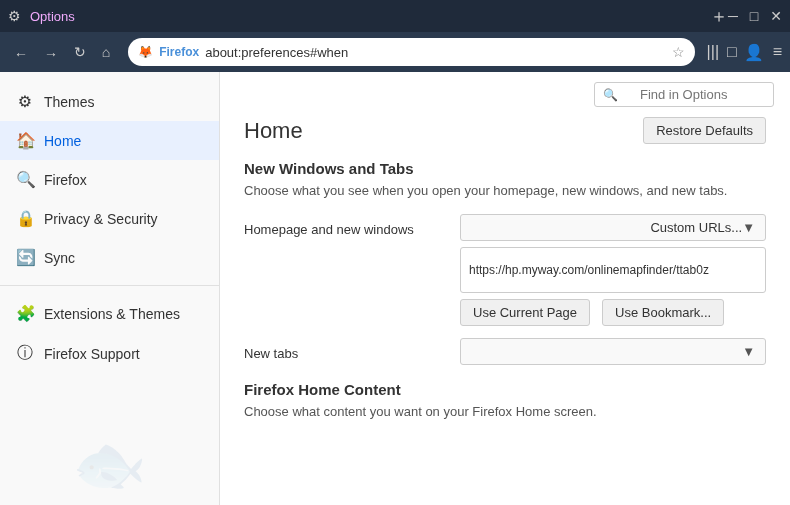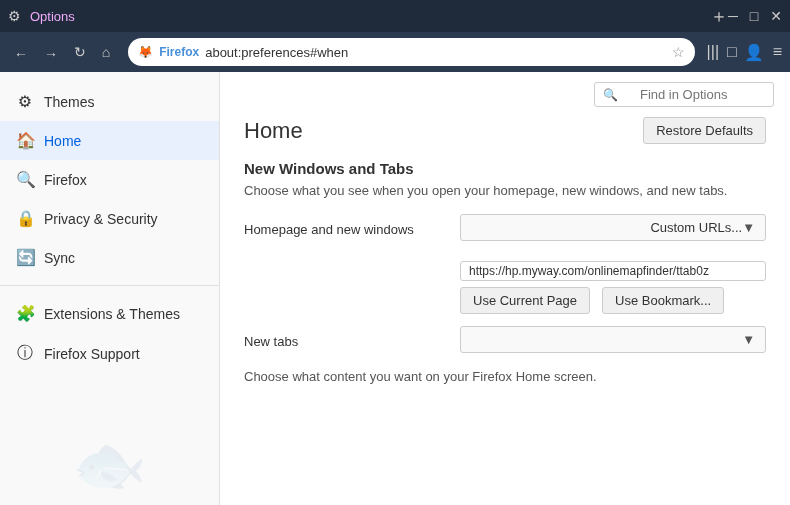--- a/index.html
+++ b/index.html
@@ -195,25 +195,25 @@
       cursor: pointer;
       min-width: 240px;
       justify-content: flex-end;
       font-size: 13px;
       color: #333;
     }
     .select-arrow { color: #555; }
     .url-input {
       border: 1px solid #ccc;
       border-radius: 3px;
-      padding: 2px 8px;
+      padding: 15px 8px;
       font-size: 12px;
       color: #333;
       width: 100%;
-      margin-top: 20px;
+      margin-top: 6px;
       background: #fff;
       outline: none;
     }
     .button-row {
       display: flex;
       gap: 12px;
       margin-top: 6px;
     }
     .action-btn {
       background: #f0f0f0;
@@ -338,18 +338,19 @@
       <div class="form-row">
         <div class="form-label">New tabs</div>
         <div class="form-control">
           <div class="select-wrap">
             <span class="select-arrow">▼</span>
           </div>
         </div>
       </div>
 
       <div style="margin-top:16px;">
+        <div class="section-title">Firefox Home Content</div>
         <div class="section-desc">Choose what content you want on your Firefox Home screen.</div>
       </div>
     </div>
   </div>
 
 </div>
 
 </body></html>

